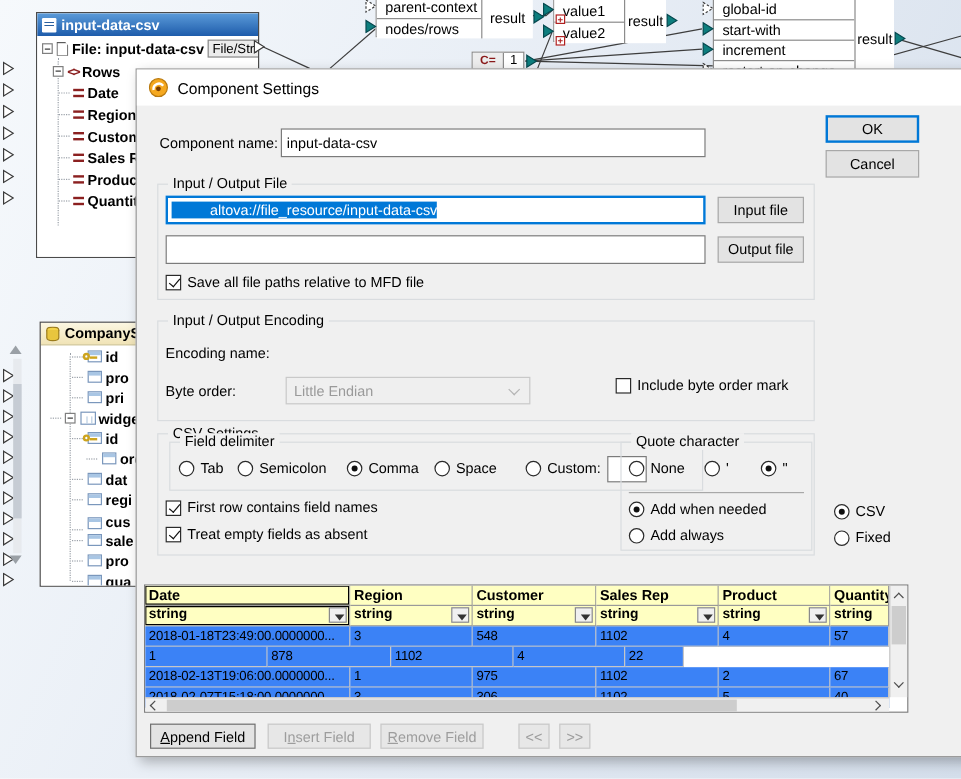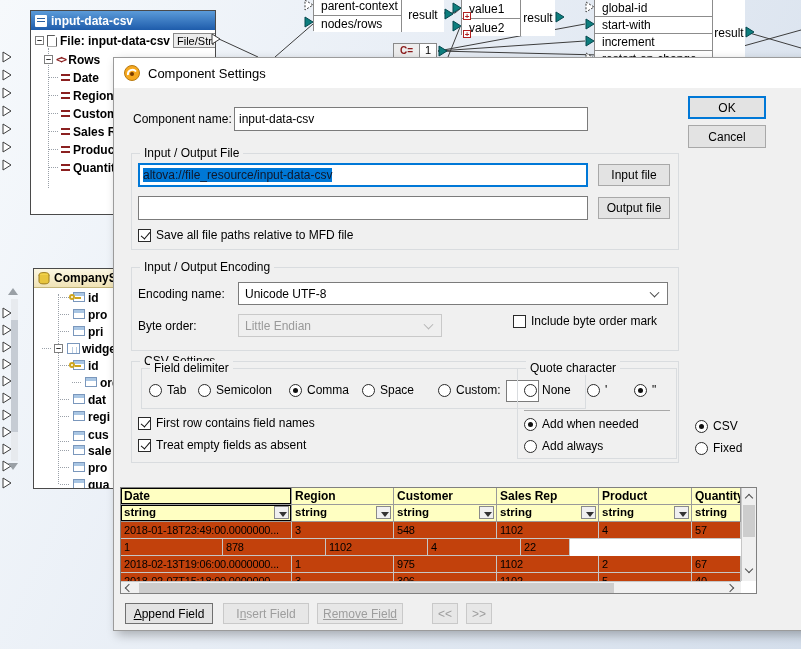--- a/index.html
+++ b/index.html
@@ -68,21 +68,21 @@
   .close-x::before,.close-x::after { content:""; position:absolute; left:-1px; top:6px; width:16px; height:1.5px;
                background:#333; }
   .close-x::before { transform:rotate(45deg); } .close-x::after { transform:rotate(-45deg); }
   .grp { position:absolute; border:1px solid #d9dcdf; }
   .grp > .leg { position:absolute; top:-8px; left:8px; background:#f0f0f0; padding:0 4px; font-size:12px;
                 white-space:nowrap; }
   .lbl12 { position:absolute; font-size:12px; white-space:nowrap; }
   .txt { position:absolute; background:#fff; border:1px solid #7b7b7b; font-size:12px;
          display:flex; align-items:center; padding:0 4px; white-space:nowrap; overflow:hidden; }
   .txt.focus { border:2px solid #0078d7; padding:0 3px; }
-  .sel-text { background:#0078d7; color:#0f172a; }
+  .sel-text { background:#0078d7; color:#ffffff;padding-left:32px; }
   .win-btn { position:absolute; background:#e3e3e3; border:1px solid #a8a8a8; font-size:12px;
              font-family:"Liberation Sans",sans-serif; display:flex; align-items:center; justify-content:center;
              white-space:nowrap; }
   .win-btn.default { border:2px solid #0078d7; }
   .win-btn.disabled { color:#9d9d9d; border-color:#c9c9c9; background:#e7e7e7; }
   .cmb { position:absolute; background:#fff; border:1px solid #7b7b7b; font-size:12px;
          display:flex; align-items:center; padding:0 24px 0 6px; white-space:nowrap; overflow:hidden; }
   .cmb .chev { position:absolute; right:9px; top:50%; width:7px; height:7px; border:solid #444;
                border-width:0 0 1.4px 1.4px; transform:translateY(-70%) rotate(-45deg); }
   .cmb.disabled { background:#efefef; color:#9a9a9a; border-color:#c9c9c9; }
@@ -98,21 +98,21 @@
   .divline { position:absolute; height:1px; background:#a8a8a8; }
 
   
   #tblwrap { position:absolute; left:6px; top:429px; width:637px; height:107px; border:1px solid #808080;
              background:#fff; overflow:hidden; }
   .trowf { position:absolute; left:0; display:flex; }
   .thc { background:#ffffc2; font-weight:bold; font-size:12px; border-right:1px solid #9a9a9a;
          border-bottom:1px solid #9a9a9a; padding:1px 0 0 3px; overflow:hidden; white-space:nowrap; }
   .ttc { background:#ffffc2; font-weight:bold; font-size:11.5px; border-right:1px solid #9a9a9a;
          border-bottom:1px solid #9a9a9a; padding:1px 0 0 3px; overflow:hidden; white-space:nowrap; position:relative; }
-  .tdc { background:#c2410c; font-size:11px; letter-spacing:-0.2px; border-right:1px solid #c6c6c6;
+  .tdc { background:#3b82f6; font-size:11px; letter-spacing:-0.2px; border-right:1px solid #c6c6c6;
          border-bottom:1px solid #c6c6c6; padding:2px 0 0 3px; overflow:hidden; white-space:nowrap; }
   .selcol { box-shadow:inset 0 0 0 1px #000; }
   .dropbtn { position:absolute; right:2px; top:1px; width:15px; height:13px; background:#f0f0f0;
              border:1px solid #8a8a8a; }
   .dropbtn::after { content:""; position:absolute; left:3.5px; top:5px; border:4px solid transparent;
              border-top:5px solid #333; }
   .sbar { position:absolute; background:#f0f0f0; }
   .sb-thumb { position:absolute; background:#cdcdcd; }
   .sb-chev { position:absolute; width:6px; height:6px; border:solid #4e4e4e; border-width:0 1.6px 1.6px 0; }
   .resize-grip { position:absolute; right:2px; bottom:2px; width:13px; height:13px;
@@ -533,24 +533,20 @@
     <div class="win-btn" style="left:484px;top:139px;width:72px;height:22px">Output file</div>
     <div class="ctl-row" style="left:24px;top:170px">
       <span class="chk on"></span>
       <span>Save all file paths relative to MFD file</span>
     </div>
 
     <div class="grp" style="left:17px;top:209px;width:548px;height:84px">
       <span class="leg">Input / Output Encoding</span>
     </div>
     <span class="lbl12" style="left:24px;top:229px">Encoding name:</span>
-    <div class="cmb" style="left:124px;top:224px;width:430px;height:23px">
-      <span>Unicode UTF-8</span>
-      <span class="chev"></span>
-    </div>
     <span class="lbl12" style="left:24px;top:261px">Byte order:</span>
     <div class="cmb disabled" style="left:124px;top:256px;width:204px;height:23px">
       <span>Little Endian</span>
       <span class="chev"></span>
     </div>
     <div class="ctl-row" style="left:399px;top:256px">
       <span class="chk"></span>
       <span>Include byte order mark</span>
     </div>
 
@@ -697,21 +693,21 @@
           <span style="white-space: pre;">ppend Field</span>
         </div>
         <div class="win-btn disabled" style="left: 109px; top: 545px; width: 86px; height: 21px;">
           <span style="white-space: pre;">I</span>
           <span style="text-decoration: underline; white-space: pre;">n</span>
           <span style="white-space: pre;">sert Field</span>
         </div>
         <div class="win-btn disabled" style="left: 203px; top: 545px; width: 86px; height: 21px;">
           <span style="white-space: pre;"></span>
           <span style="text-decoration: underline; white-space: pre;">R</span>
-          <span style="white-space: pre; text-decoration: underline;">emove Field</span>
+          <span style="white-space: pre;">emove Field</span>
         </div>
         <div class="win-btn disabled" style="left: 318px; top: 545px; width: 26px; height: 21px;">&lt;&lt;</div>
         <div class="win-btn disabled" style="left: 352px; top: 545px; width: 26px; height: 21px;">&gt;&gt;</div>
       </div>
 
     <div class="resize-grip"></div>
   </div>
 </div>
 
 </body></html>

